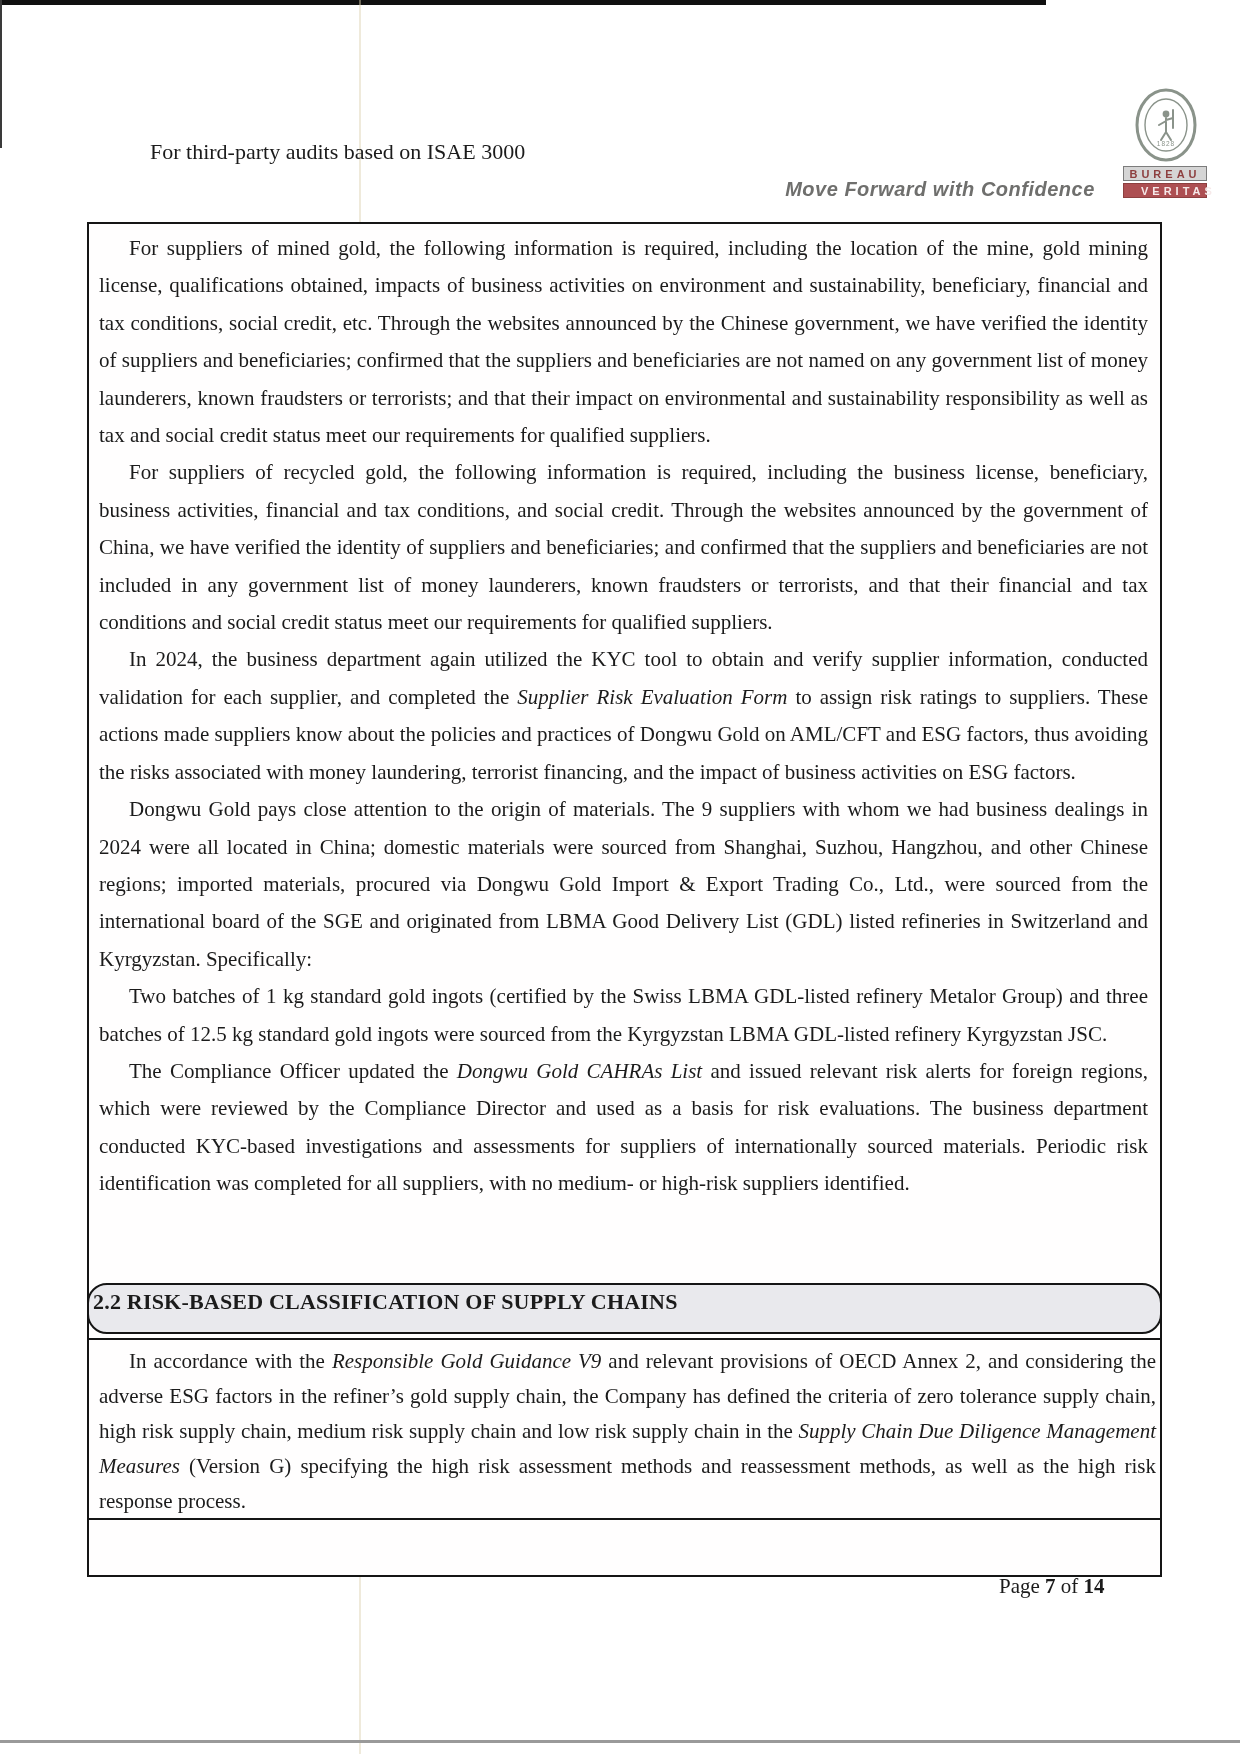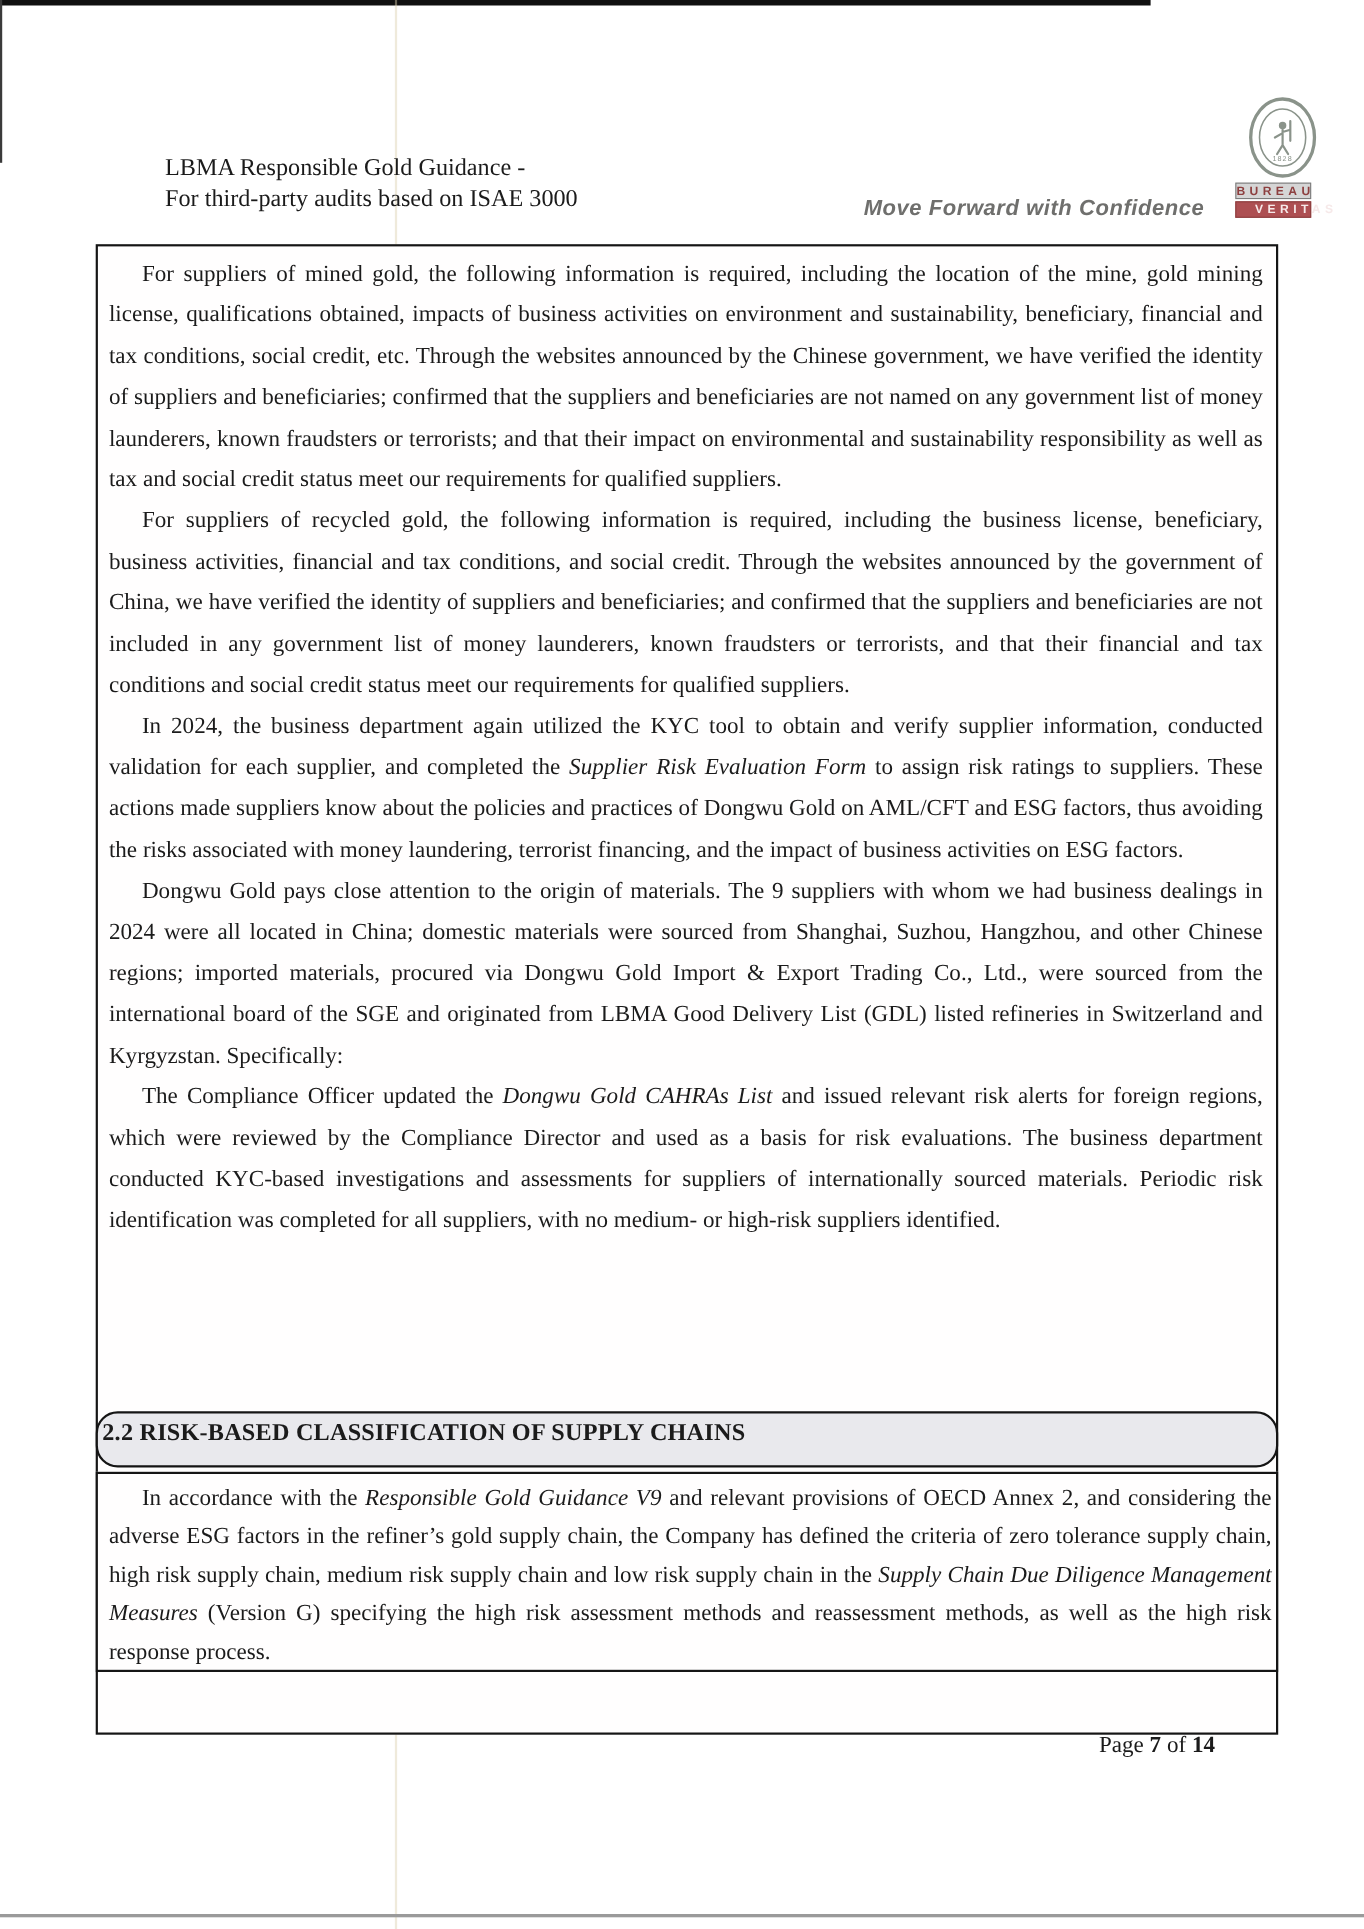--- a/index.html
+++ b/index.html
@@ -20,21 +20,21 @@
   #tagline{
     position:absolute;left:780px;top:178px;width:320px;text-align:center;
     font-family:"Liberation Sans","DejaVu Sans",sans-serif;
     font-style:italic;font-weight:bold;font-size:20px;color:#6f6f6d;letter-spacing:0.5px;
   }
   #bv-logo{position:absolute;left:1123px;top:88px;width:86px;}
   #bv-emblem{display:block;margin:0 auto 4px auto;}
   .bv-row{
     font-family:"Liberation Sans","DejaVu Sans",sans-serif;font-weight:bold;
     font-size:11px;letter-spacing:4px;text-align:center;height:15px;line-height:15px;
-    width:69px;box-sizing:border-box;
+    width:84px;box-sizing:border-box;
   }
   #bv-row-bureau{background:#d5d5d5;color:#8d3f3f;border:1px solid #7c7c7c;margin-bottom:2px;}
   #bv-row-veritas{background:#ad4f52;color:#f6e9e9;border:1px solid #8d3f3f;padding-left:17px;}
 
   
   .content-box{
     position:absolute;left:87px;width:1075px;box-sizing:border-box;
     border:2px solid #151515;background:#fffefe;
   }
   #box-main{top:222px;height:1355px;padding:6px 12px 0 10px;overflow:hidden;}
@@ -56,21 +56,20 @@
 <body>
 
 <div id="page">
 
   <div class="artifact" id="art-top"></div>
   <div class="artifact" id="art-left"></div>
   <div class="artifact" id="art-streak"></div>
   <div class="artifact" id="art-bottom"></div>
 
   <div id="doc-title">
-    <div class="t1">LBMA Responsible Gold Guidance -</div>
     <div class="t3">For third-party audits based on ISAE 3000</div>
   </div>
 
   <div id="tagline">Move Forward with Confidence</div>
 
   <div id="bv-logo">
     <svg id="bv-emblem" width="62" height="74" viewBox="0 0 62 74">
       <ellipse cx="31" cy="37" rx="29" ry="35" fill="none" stroke="#8a938a" stroke-width="3"></ellipse>
       <ellipse cx="31" cy="37" rx="21" ry="26" fill="none" stroke="#8a938a" stroke-width="1.4"></ellipse>
       <circle cx="31" cy="26" r="3.4" fill="#8a938a"></circle>
@@ -79,20 +78,21 @@
     </svg>
     <div class="bv-row" id="bv-row-bureau">BUREAU</div>
     <div class="bv-row" id="bv-row-veritas">VERITAS</div>
   </div>
 
   <div class="content-box" id="box-main">
     <p><span>For suppliers of mined gold, the following information is required, including the location of the mine, gold mining license, qualifications obtained, impacts of business activities on environment and sustainability, beneficiary, financial and tax conditions, social credit, etc. Through the websites announced by the Chinese government, we have verified the identity of suppliers and beneficiaries; confirmed that the suppliers and beneficiaries are not named on any government list of money launderers, known fraudsters or terrorists; and that their impact on environmental and sustainability responsibility as well as tax and social credit status meet our requirements for qualified suppliers.</span></p>
     <p><span>For suppliers of recycled gold, the following information is required, including the business license, beneficiary, business activities, financial and tax conditions, and social credit. Through the websites announced by the government of China, we have verified the identity of suppliers and beneficiaries; and confirmed that the suppliers and beneficiaries are not included in any government list of money launderers, known fraudsters or terrorists, and that their financial and tax conditions and social credit status meet our requirements for qualified suppliers.</span></p>
     <p><span>In 2024, the business department again utilized the KYC tool to obtain and verify supplier information, conducted validation for each supplier, and completed the </span><i>Supplier Risk Evaluation Form</i><span> to assign risk ratings to suppliers. These actions made suppliers know about the policies and practices of Dongwu Gold on AML/CFT and ESG factors, thus avoiding the risks associated with money laundering, terrorist financing, and the impact of business activities on ESG factors.</span></p>
     <p><span>Dongwu Gold pays close attention to the origin of materials. The 9 suppliers with whom we had business dealings in 2024 were all located in China; domestic materials were sourced from Shanghai, Suzhou, Hangzhou, and other Chinese regions; imported materials, procured via Dongwu Gold Import &amp; Export Trading Co., Ltd., were sourced from the international board of the SGE and originated from LBMA Good Delivery List (GDL) listed refineries in Switzerland and Kyrgyzstan. Specifically:</span></p>
+    <p><span>Two batches of 1 kg standard gold ingots (certified by the Swiss LBMA GDL-listed refinery Metalor Group) and three batches of 12.5 kg standard gold ingots were sourced from the Kyrgyzstan LBMA GDL-listed refinery Kyrgyzstan JSC.</span></p>
     <p><span>The Compliance Officer updated the </span><i>Dongwu Gold CAHRAs List</i><span> and issued relevant risk alerts for foreign regions, which were reviewed by the Compliance Director and used as a basis for risk evaluations. The business department conducted KYC-based investigations and assessments for suppliers of internationally sourced materials. Periodic risk identification was completed for all suppliers, with no medium- or high-risk suppliers identified.</span></p>
   </div>
 
   <div class="content-box" id="heading-box">
     <span>2.2 RISK-BASED CLASSIFICATION OF SUPPLY CHAINS</span>
   </div>
 
   <div class="content-box" id="box-sec">
     <p><span>In accordance with the </span><i>Responsible Gold Guidance V9</i><span> and relevant provisions of OECD Annex 2, and considering the adverse ESG factors in the refiner’s gold supply chain, the Company has defined the criteria of zero tolerance supply chain, high risk supply chain, medium risk supply chain and low risk supply chain in the </span><i>Supply Chain Due Diligence Management Measures</i><span> (Version G) specifying the high risk assessment methods and reassessment methods, as well as the high risk response process.</span></p>
   </div>

